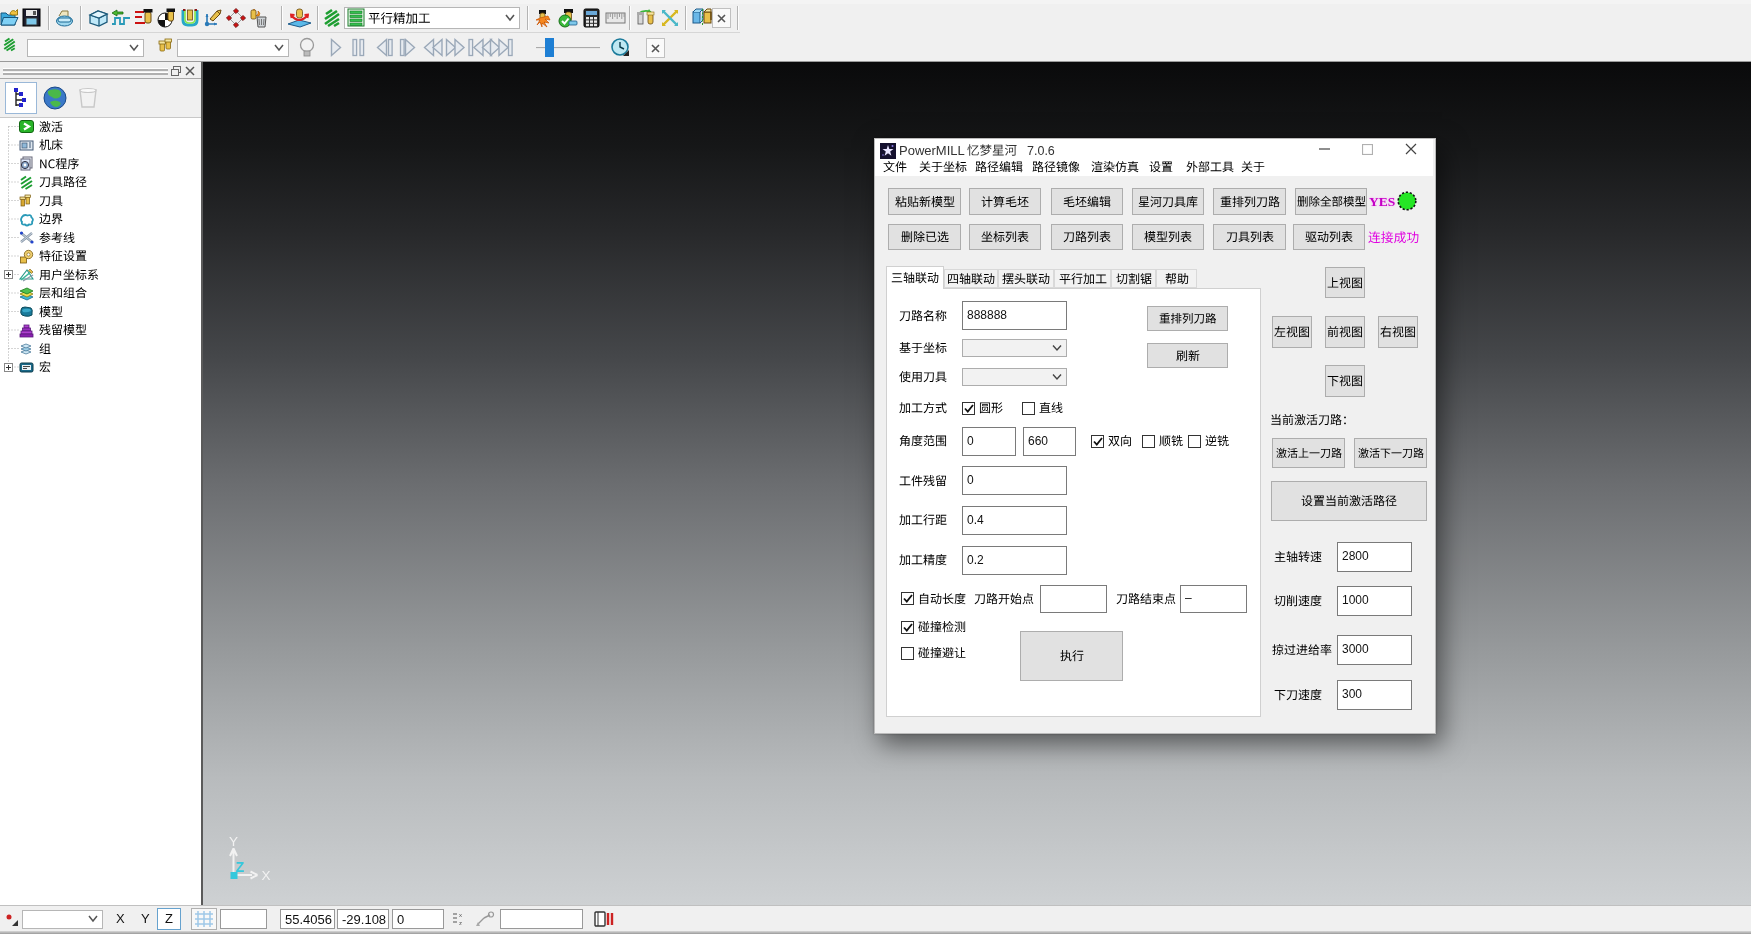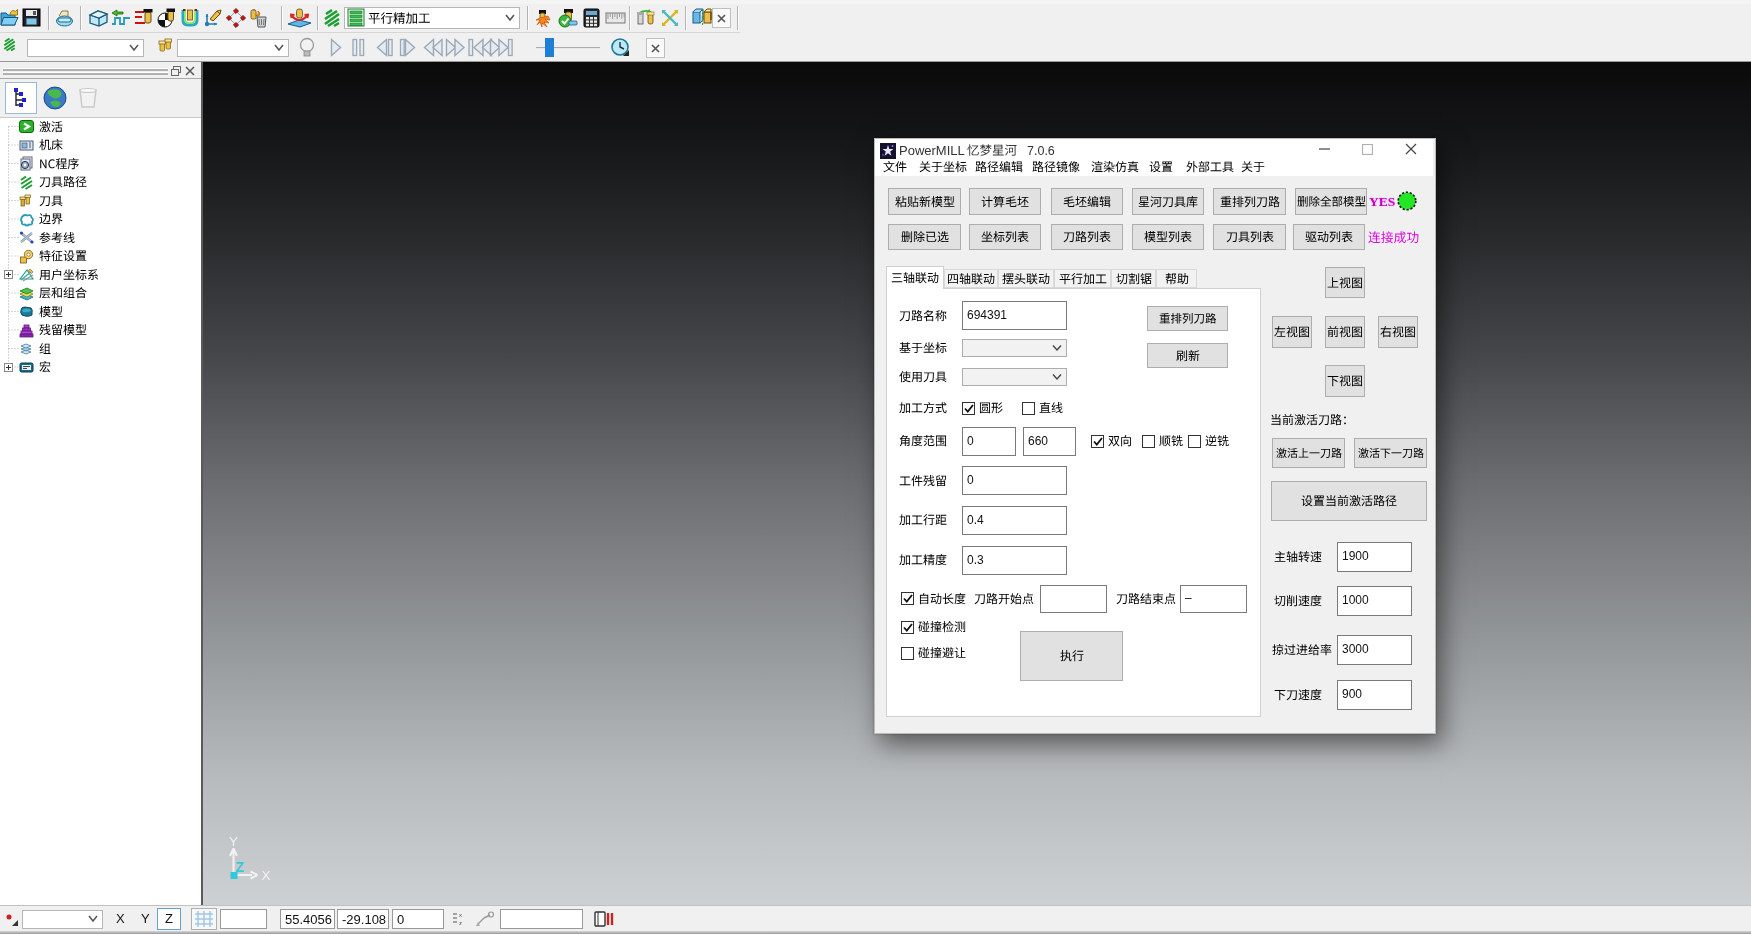--- a/index.html
+++ b/index.html
@@ -627,21 +627,21 @@
 <div style="position:absolute;left:1213px;top:224px;width:73px;height:26px;background:#e1e1e1;border:1px solid #adadad;box-sizing:border-box"></div>
 <div style="position:absolute;left:1293px;top:224px;width:72px;height:26px;background:#e1e1e1;border:1px solid #adadad;box-sizing:border-box"></div>
 <div style="position:absolute;left:886px;top:288px;width:375px;height:429px;background:#fff;border:1px solid #d0d0d0;box-sizing:border-box"></div>
 <div style="position:absolute;left:886px;top:266px;width:58px;height:23px;background:#fff;border:1px solid #d0d0d0;border-bottom:none;box-sizing:border-box"></div>
 <div style="position:absolute;left:944px;top:269px;width:54px;height:19px;background:#f2f2f2;border:1px solid #d9d9d9;box-sizing:border-box"></div>
 <div style="position:absolute;left:998px;top:269px;width:56px;height:19px;background:#f2f2f2;border:1px solid #d9d9d9;box-sizing:border-box"></div>
 <div style="position:absolute;left:1054px;top:269px;width:57px;height:19px;background:#f2f2f2;border:1px solid #d9d9d9;box-sizing:border-box"></div>
 <div style="position:absolute;left:1111px;top:269px;width:45px;height:19px;background:#f2f2f2;border:1px solid #d9d9d9;box-sizing:border-box"></div>
 <div style="position:absolute;left:1156px;top:269px;width:41px;height:19px;background:#f2f2f2;border:1px solid #d9d9d9;box-sizing:border-box"></div>
 <div style="position:absolute;left:962px;top:301px;width:105px;height:29px;background:#fff;border:1px solid #7a7a7a;box-sizing:border-box"></div>
-<div style="position:absolute;left:967px;top:301px;width:99px;height:29px;font-size:12px;color:#111;line-height:28px;white-space:nowrap">694391</div>
+<div style="position:absolute;left:967px;top:301px;width:99px;height:29px;font-size:12px;color:#111;line-height:28px;white-space:nowrap">888888</div>
 <div style="position:absolute;left:962px;top:339px;width:105px;height:18px;background:#f2f2f2;border:1px solid #adadad;box-sizing:border-box"></div>
 <svg style="position:absolute;left:1051px;top:344.0px;" width="12" height="9" viewBox="0 0 12 9">
     <path d="M2 1.5 L6 6 L10 1.5" stroke="#444" stroke-width="1.4" fill="none"></path>
   </svg>
 <div style="position:absolute;left:962px;top:368px;width:105px;height:18px;background:#f2f2f2;border:1px solid #adadad;box-sizing:border-box"></div>
 <svg style="position:absolute;left:1051px;top:373.0px;" width="12" height="9" viewBox="0 0 12 9">
     <path d="M2 1.5 L6 6 L10 1.5" stroke="#444" stroke-width="1.4" fill="none"></path>
   </svg>
 <div style="position:absolute;left:962px;top:401.5px;width:13px;height:13px;background:#fff;border:1px solid #333;box-sizing:border-box"></div>
 <svg style="position:absolute;left:963.5px;top:403.5px;" width="10" height="9" viewBox="0 0 10 9">
@@ -656,21 +656,21 @@
 <svg style="position:absolute;left:1092.5px;top:436.5px;" width="10" height="9" viewBox="0 0 10 9">
     <path d="M1 4.5 L3.8 7.5 L9 1" stroke="#111" stroke-width="1.8" fill="none"></path>
   </svg>
 <div style="position:absolute;left:1142px;top:434.5px;width:13px;height:13px;background:#fff;border:1px solid #333;box-sizing:border-box"></div>
 <div style="position:absolute;left:1188px;top:434.5px;width:13px;height:13px;background:#fff;border:1px solid #333;box-sizing:border-box"></div>
 <div style="position:absolute;left:962px;top:466px;width:105px;height:29px;background:#fff;border:1px solid #7a7a7a;box-sizing:border-box"></div>
 <div style="position:absolute;left:967px;top:466px;width:99px;height:29px;font-size:12px;color:#111;line-height:28px;white-space:nowrap">0</div>
 <div style="position:absolute;left:962px;top:506px;width:105px;height:29px;background:#fff;border:1px solid #7a7a7a;box-sizing:border-box"></div>
 <div style="position:absolute;left:967px;top:506px;width:99px;height:29px;font-size:12px;color:#111;line-height:28px;white-space:nowrap">0.4</div>
 <div style="position:absolute;left:962px;top:546px;width:105px;height:29px;background:#fff;border:1px solid #7a7a7a;box-sizing:border-box"></div>
-<div style="position:absolute;left:967px;top:546px;width:99px;height:29px;font-size:12px;color:#111;line-height:28px;white-space:nowrap">0.3</div>
+<div style="position:absolute;left:967px;top:546px;width:99px;height:29px;font-size:12px;color:#111;line-height:28px;white-space:nowrap">0.2</div>
 <div style="position:absolute;left:901px;top:592.0px;width:13px;height:13px;background:#fff;border:1px solid #333;box-sizing:border-box"></div>
 <svg style="position:absolute;left:902.5px;top:594.0px;" width="10" height="9" viewBox="0 0 10 9">
     <path d="M1 4.5 L3.8 7.5 L9 1" stroke="#111" stroke-width="1.8" fill="none"></path>
   </svg>
 <div style="position:absolute;left:1040px;top:585px;width:67px;height:28px;background:#fff;border:1px solid #7a7a7a;box-sizing:border-box"></div>
 <div style="position:absolute;left:1180px;top:585px;width:67px;height:28px;background:#fff;border:1px solid #7a7a7a;box-sizing:border-box"></div>
 <div style="position:absolute;left:1185px;top:585px;width:61px;height:28px;font-size:12px;color:#111;line-height:27px;white-space:nowrap">–</div>
 <div style="position:absolute;left:901px;top:620.5px;width:13px;height:13px;background:#fff;border:1px solid #333;box-sizing:border-box"></div>
 <svg style="position:absolute;left:902.5px;top:622.5px;" width="10" height="9" viewBox="0 0 10 9">
     <path d="M1 4.5 L3.8 7.5 L9 1" stroke="#111" stroke-width="1.8" fill="none"></path>
@@ -681,27 +681,27 @@
 <div style="position:absolute;left:1147px;top:343px;width:81px;height:25px;background:#e1e1e1;border:1px solid #adadad;box-sizing:border-box"></div>
 <div style="position:absolute;left:1325px;top:267px;width:40px;height:31px;background:#e1e1e1;border:1px solid #adadad;box-sizing:border-box"></div>
 <div style="position:absolute;left:1272px;top:316px;width:40px;height:32px;background:#e1e1e1;border:1px solid #adadad;box-sizing:border-box"></div>
 <div style="position:absolute;left:1325px;top:316px;width:40px;height:32px;background:#e1e1e1;border:1px solid #adadad;box-sizing:border-box"></div>
 <div style="position:absolute;left:1378px;top:316px;width:40px;height:32px;background:#e1e1e1;border:1px solid #adadad;box-sizing:border-box"></div>
 <div style="position:absolute;left:1325px;top:365px;width:40px;height:32px;background:#e1e1e1;border:1px solid #adadad;box-sizing:border-box"></div>
 <div style="position:absolute;left:1272px;top:438px;width:73px;height:30px;background:#e1e1e1;border:1px solid #adadad;box-sizing:border-box"></div>
 <div style="position:absolute;left:1354px;top:438px;width:73px;height:30px;background:#e1e1e1;border:1px solid #adadad;box-sizing:border-box"></div>
 <div style="position:absolute;left:1271px;top:481px;width:156px;height:40px;background:#e1e1e1;border:1px solid #adadad;box-sizing:border-box"></div>
 <div style="position:absolute;left:1337px;top:542px;width:75px;height:30px;background:#fff;border:1px solid #7a7a7a;box-sizing:border-box"></div>
-<div style="position:absolute;left:1342px;top:542px;width:69px;height:30px;font-size:12px;color:#111;line-height:29px;white-space:nowrap">1900</div>
+<div style="position:absolute;left:1342px;top:542px;width:69px;height:30px;font-size:12px;color:#111;line-height:29px;white-space:nowrap">2800</div>
 <div style="position:absolute;left:1337px;top:586px;width:75px;height:30px;background:#fff;border:1px solid #7a7a7a;box-sizing:border-box"></div>
 <div style="position:absolute;left:1342px;top:586px;width:69px;height:24px;font-size:12px;color:#111;line-height:29px;white-space:nowrap">1000</div>
 <div style="position:absolute;left:1337px;top:635px;width:75px;height:30px;background:#fff;border:1px solid #7a7a7a;box-sizing:border-box"></div>
 <div style="position:absolute;left:1342px;top:635px;width:69px;height:30px;font-size:12px;color:#111;line-height:29px;white-space:nowrap">3000</div>
 <div style="position:absolute;left:1337px;top:680px;width:75px;height:30px;background:#fff;border:1px solid #7a7a7a;box-sizing:border-box"></div>
-<div style="position:absolute;left:1342px;top:680px;width:69px;height:30px;font-size:12px;color:#111;line-height:29px;white-space:nowrap">900</div>
+<div style="position:absolute;left:1342px;top:680px;width:69px;height:30px;font-size:12px;color:#111;line-height:29px;white-space:nowrap">300</div>
 <div style="position:absolute;left:0px;top:931px;width:1751px;height:3px;background:linear-gradient(#d8d8d8,#9a9a9a)"></div>
 <svg style="position:absolute;left:368.0px;top:8.7px;overflow:visible" width="62" height="19">
     <g fill="#000" transform="translate(0,13.75) scale(0.012500,-0.012500)">
       <use href="#c5e73" x="0.0"></use>
       <use href="#c884c" x="1000.0"></use>
       <use href="#c7cbe" x="2000.0"></use>
       <use href="#c52a0" x="3000.0"></use>
       <use href="#c5de5" x="4000.0"></use>
     </g>
   </svg>

